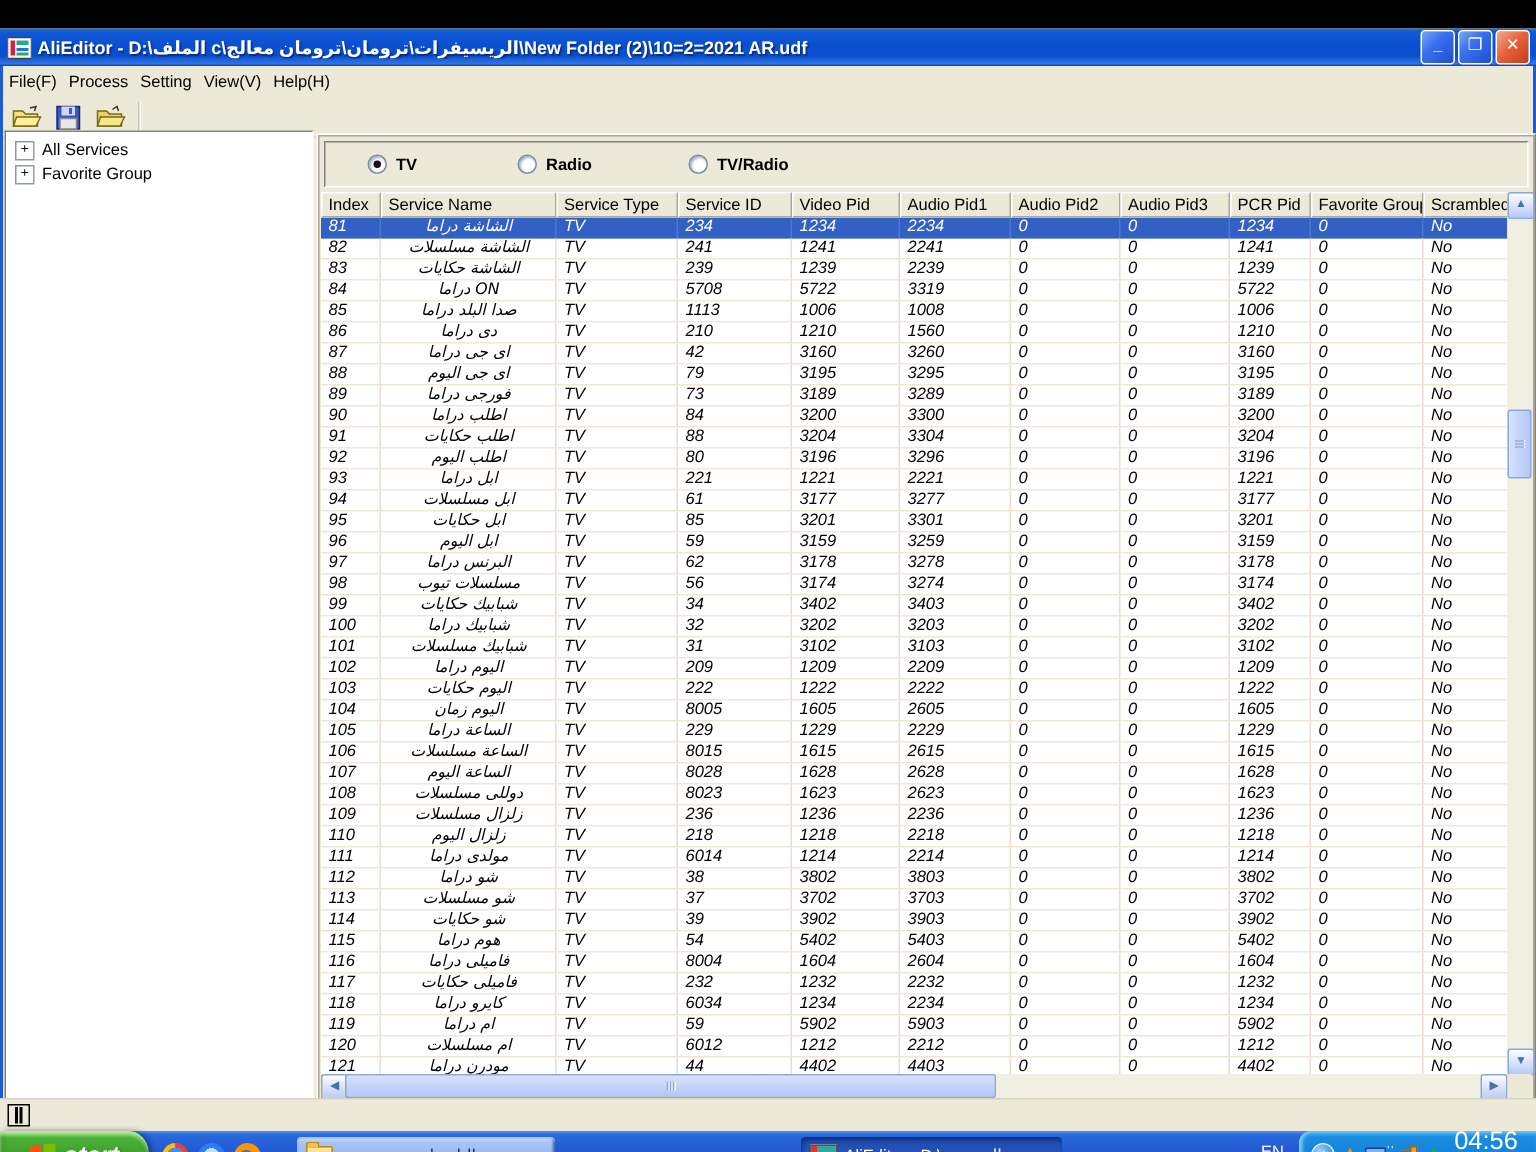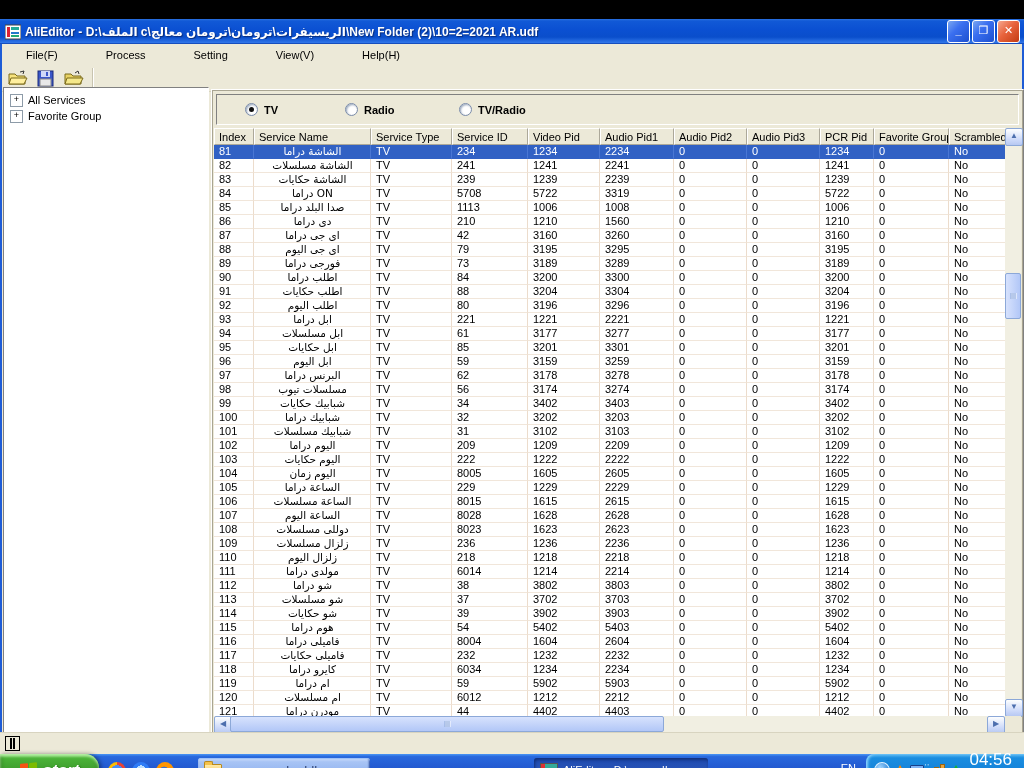--- a/index.html
+++ b/index.html
@@ -16,21 +16,21 @@
     white-space:nowrap;overflow:hidden;flex:1;}
   .winbtns{display:flex;gap:2px;margin-right:4px;}
   .winbtn{width:21px;height:21px;border:1px solid #fff;border-radius:3px;color:#fff;
     font-size:11px;line-height:19px;text-align:center;font-weight:bold;
     background:linear-gradient(135deg,#7ba7f0 0%,#3a6ff0 40%,#1d50cf 100%);}
   .winbtn.close{background:linear-gradient(135deg,#f5a890 0%,#e8633c 45%,#c33b12 100%);}
 
   
   #menubar{position:absolute;left:2px;top:25px;width:1020px;height:21px;background:#ece9d8;
     display:flex;align-items:center;border-bottom:1px solid #e0ddc8;}
-  .menu-item{padding:2px 24px;color:#000;}
+  .menu-item{padding:2px 4px;color:#000;}
   #toolbar{position:absolute;left:2px;top:46px;width:1020px;height:26px;background:#ece9d8;
     display:flex;align-items:center;border-bottom:1px solid #d8d4c0;}
   .tbtn{width:23px;height:22px;margin-left:3px;display:flex;align-items:center;justify-content:center;border:1px solid transparent;}
   .tsep{width:1px;height:20px;background:#c8c4b0;border-right:1px solid #fff;margin-left:6px;}
 
   
   .side{position:absolute;top:25px;width:2px;height:710px;background:#1e5cd6;}
 
   
   #tree{position:absolute;left:3px;top:68px;width:204px;height:642px;background:#fff;
@@ -49,21 +49,21 @@
     border:1px solid #7a8ba8;box-shadow:inset 1px 1px 2px #9aa8bd;margin-right:6px;position:relative;}
   .radio-circle.on::after{content:"";position:absolute;left:3px;top:3px;width:5px;height:5px;border-radius:50%;background:#111;}
 
   
   #grid{position:absolute;left:2px;top:38px;width:791px;height:589px;background:#fff;overflow:hidden;}
   #ghead{display:flex;height:17px;background:#ece9d8;}
   .th{box-sizing:border-box;padding:2px 0 0 4px;white-space:nowrap;overflow:hidden;flex:0 0 auto;
     border-top:1px solid #fff;border-left:1px solid #fff;
     border-right:1px solid #aca899;border-bottom:1px solid #aca899;}
   #gbody{height:572px;overflow:hidden;}
-  .tr{display:flex;height:14px;line-height:13px;background:#fff;}
+  .tr{display:flex;height:14px;line-height:13px;background:#fff;font-style:italic;}
   .td{box-sizing:border-box;padding-left:5px;white-space:nowrap;overflow:hidden;flex:0 0 auto;
     border-right:1px solid #ecdccc;border-bottom:1px solid #f1e6da;}
   .td.c1{direction:rtl;text-align:center;padding-left:1px;font-family:"DejaVu Sans",sans-serif;font-size:10.5px;}
   .tr.selected{background:#3161c4;color:#fff;}
   .tr.selected .td{border-right-color:#4a77d4;border-bottom-color:#3161c4;}
   .c0{width:40px}.c1{width:117px}.c2{width:81px}.c3{width:76px}.c4{width:72px}
   .c5{width:74px}.c6{width:73px}.c7{width:73px}.c8{width:54px}.c9{width:75px}.c10{width:70px}
 
   
   .sbtn{position:absolute;width:16px;height:16px;border:1px solid #8ca8d8;border-radius:2px;

